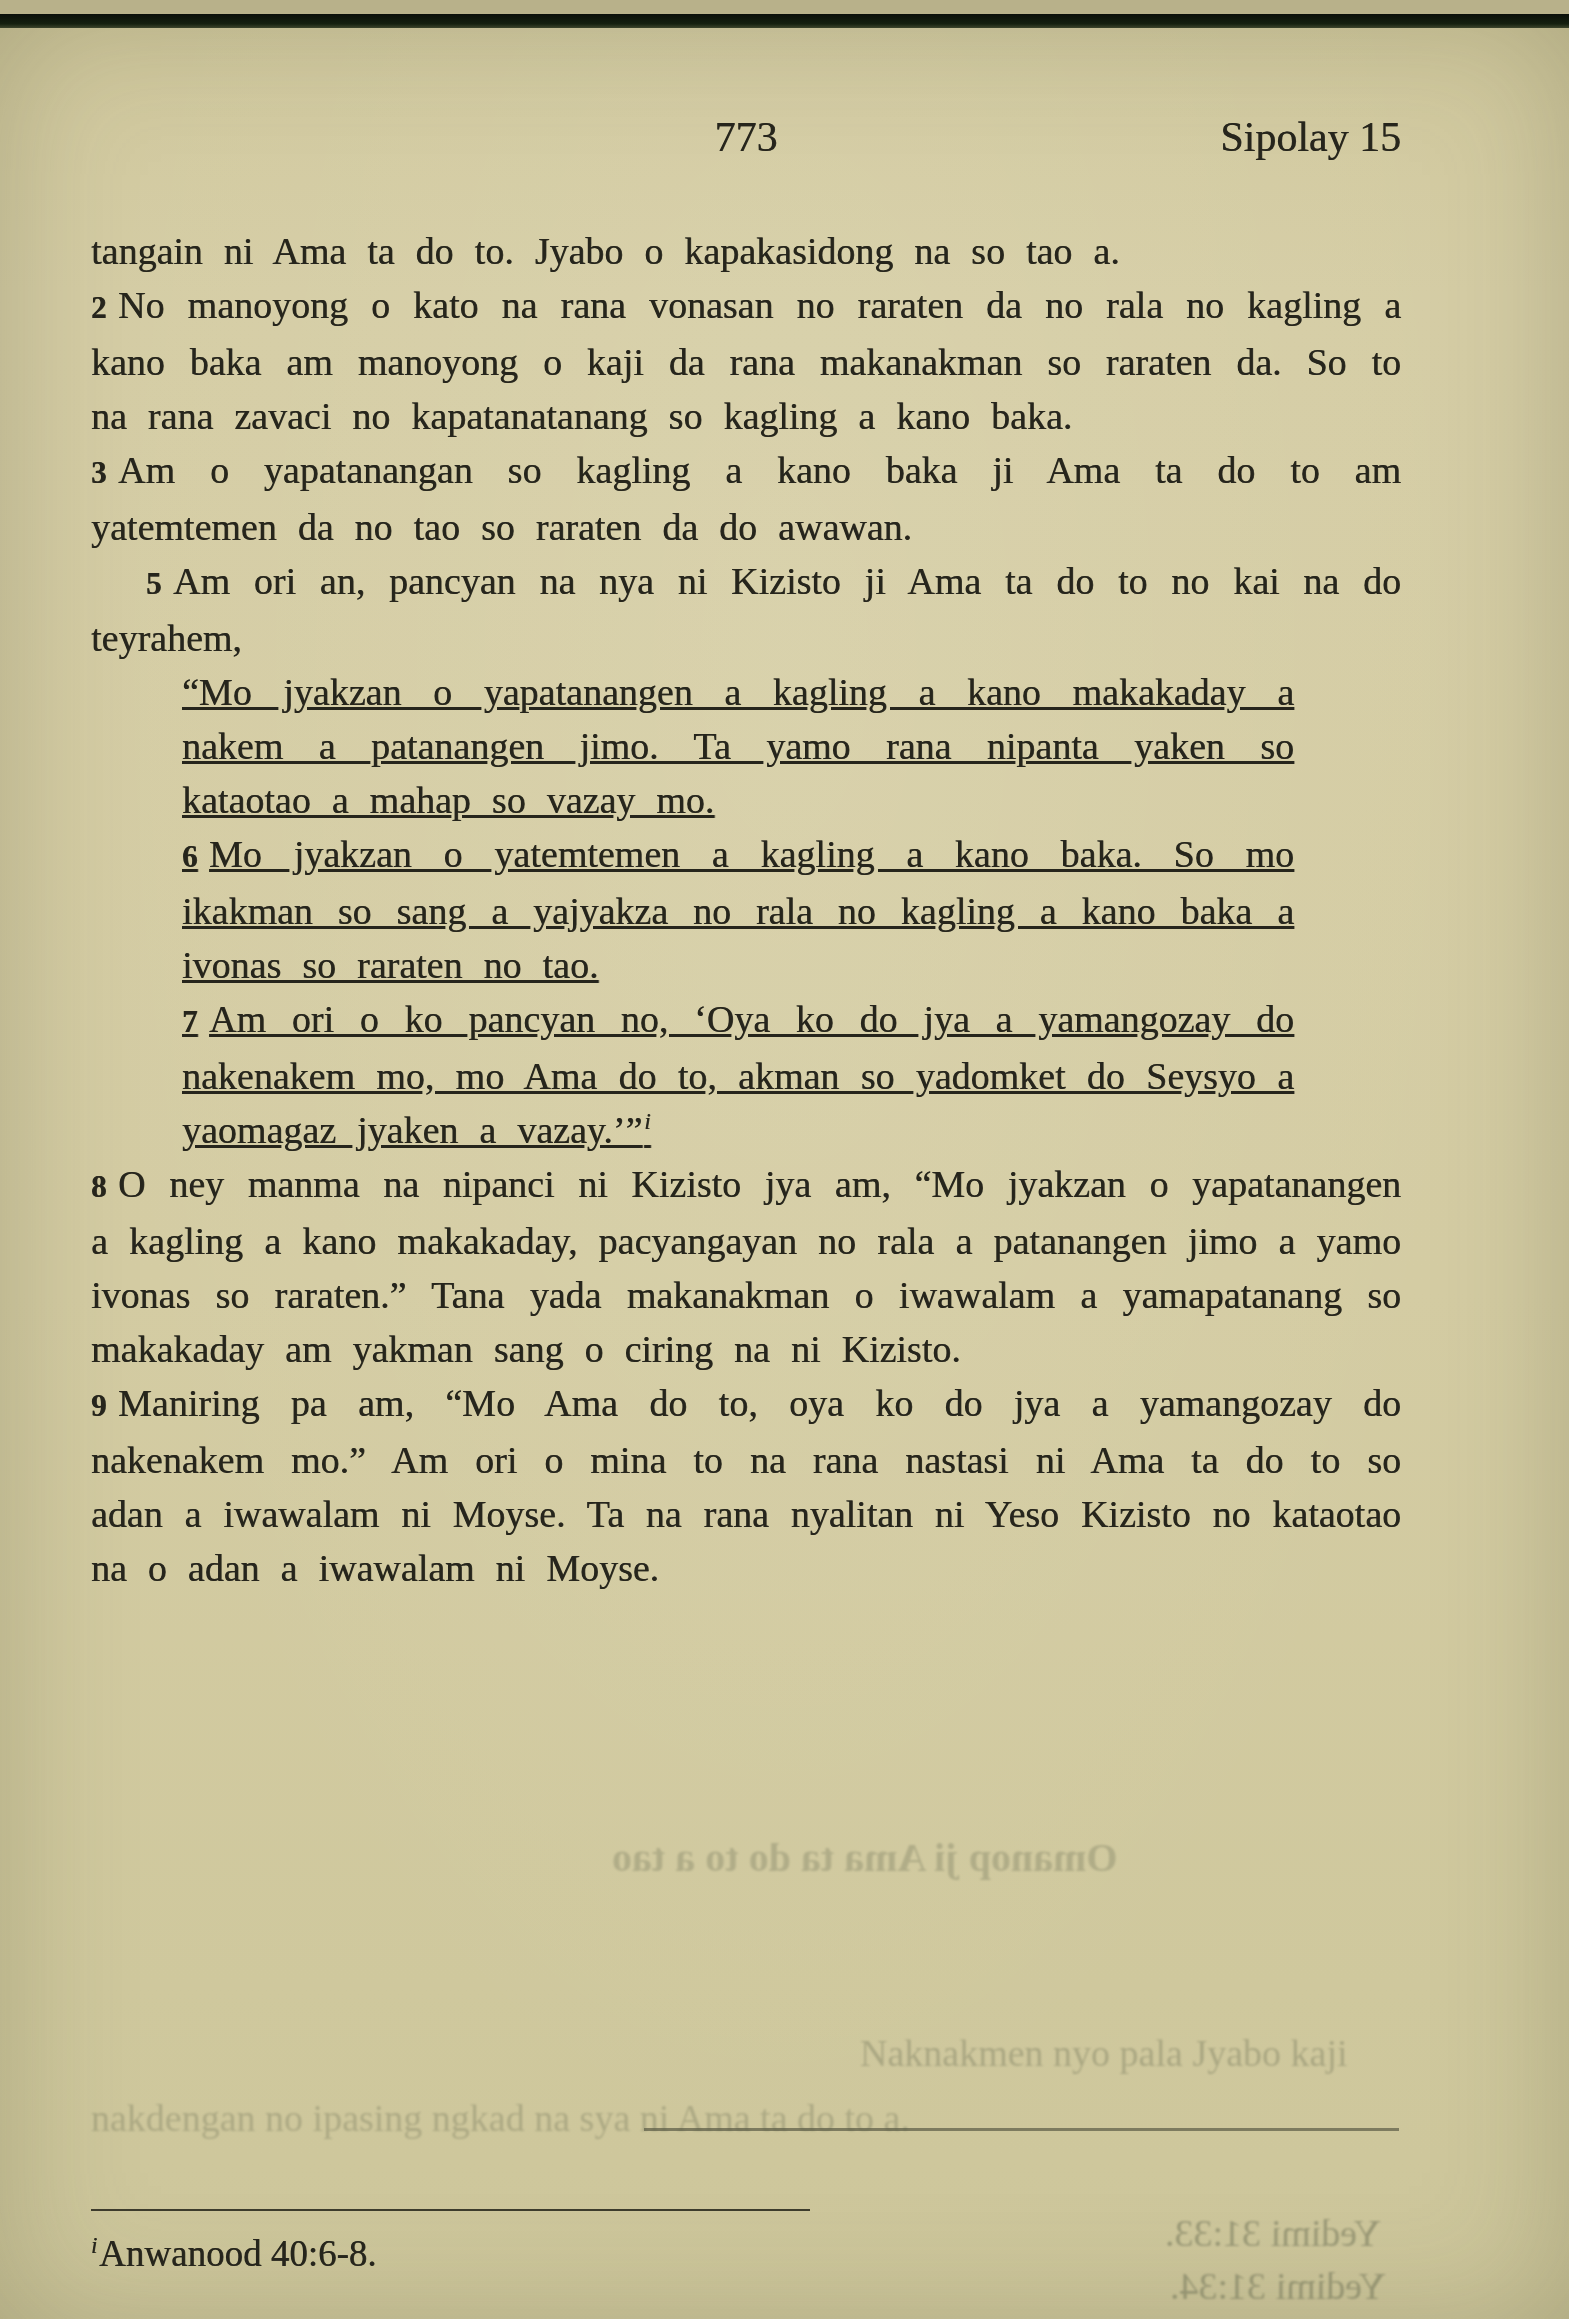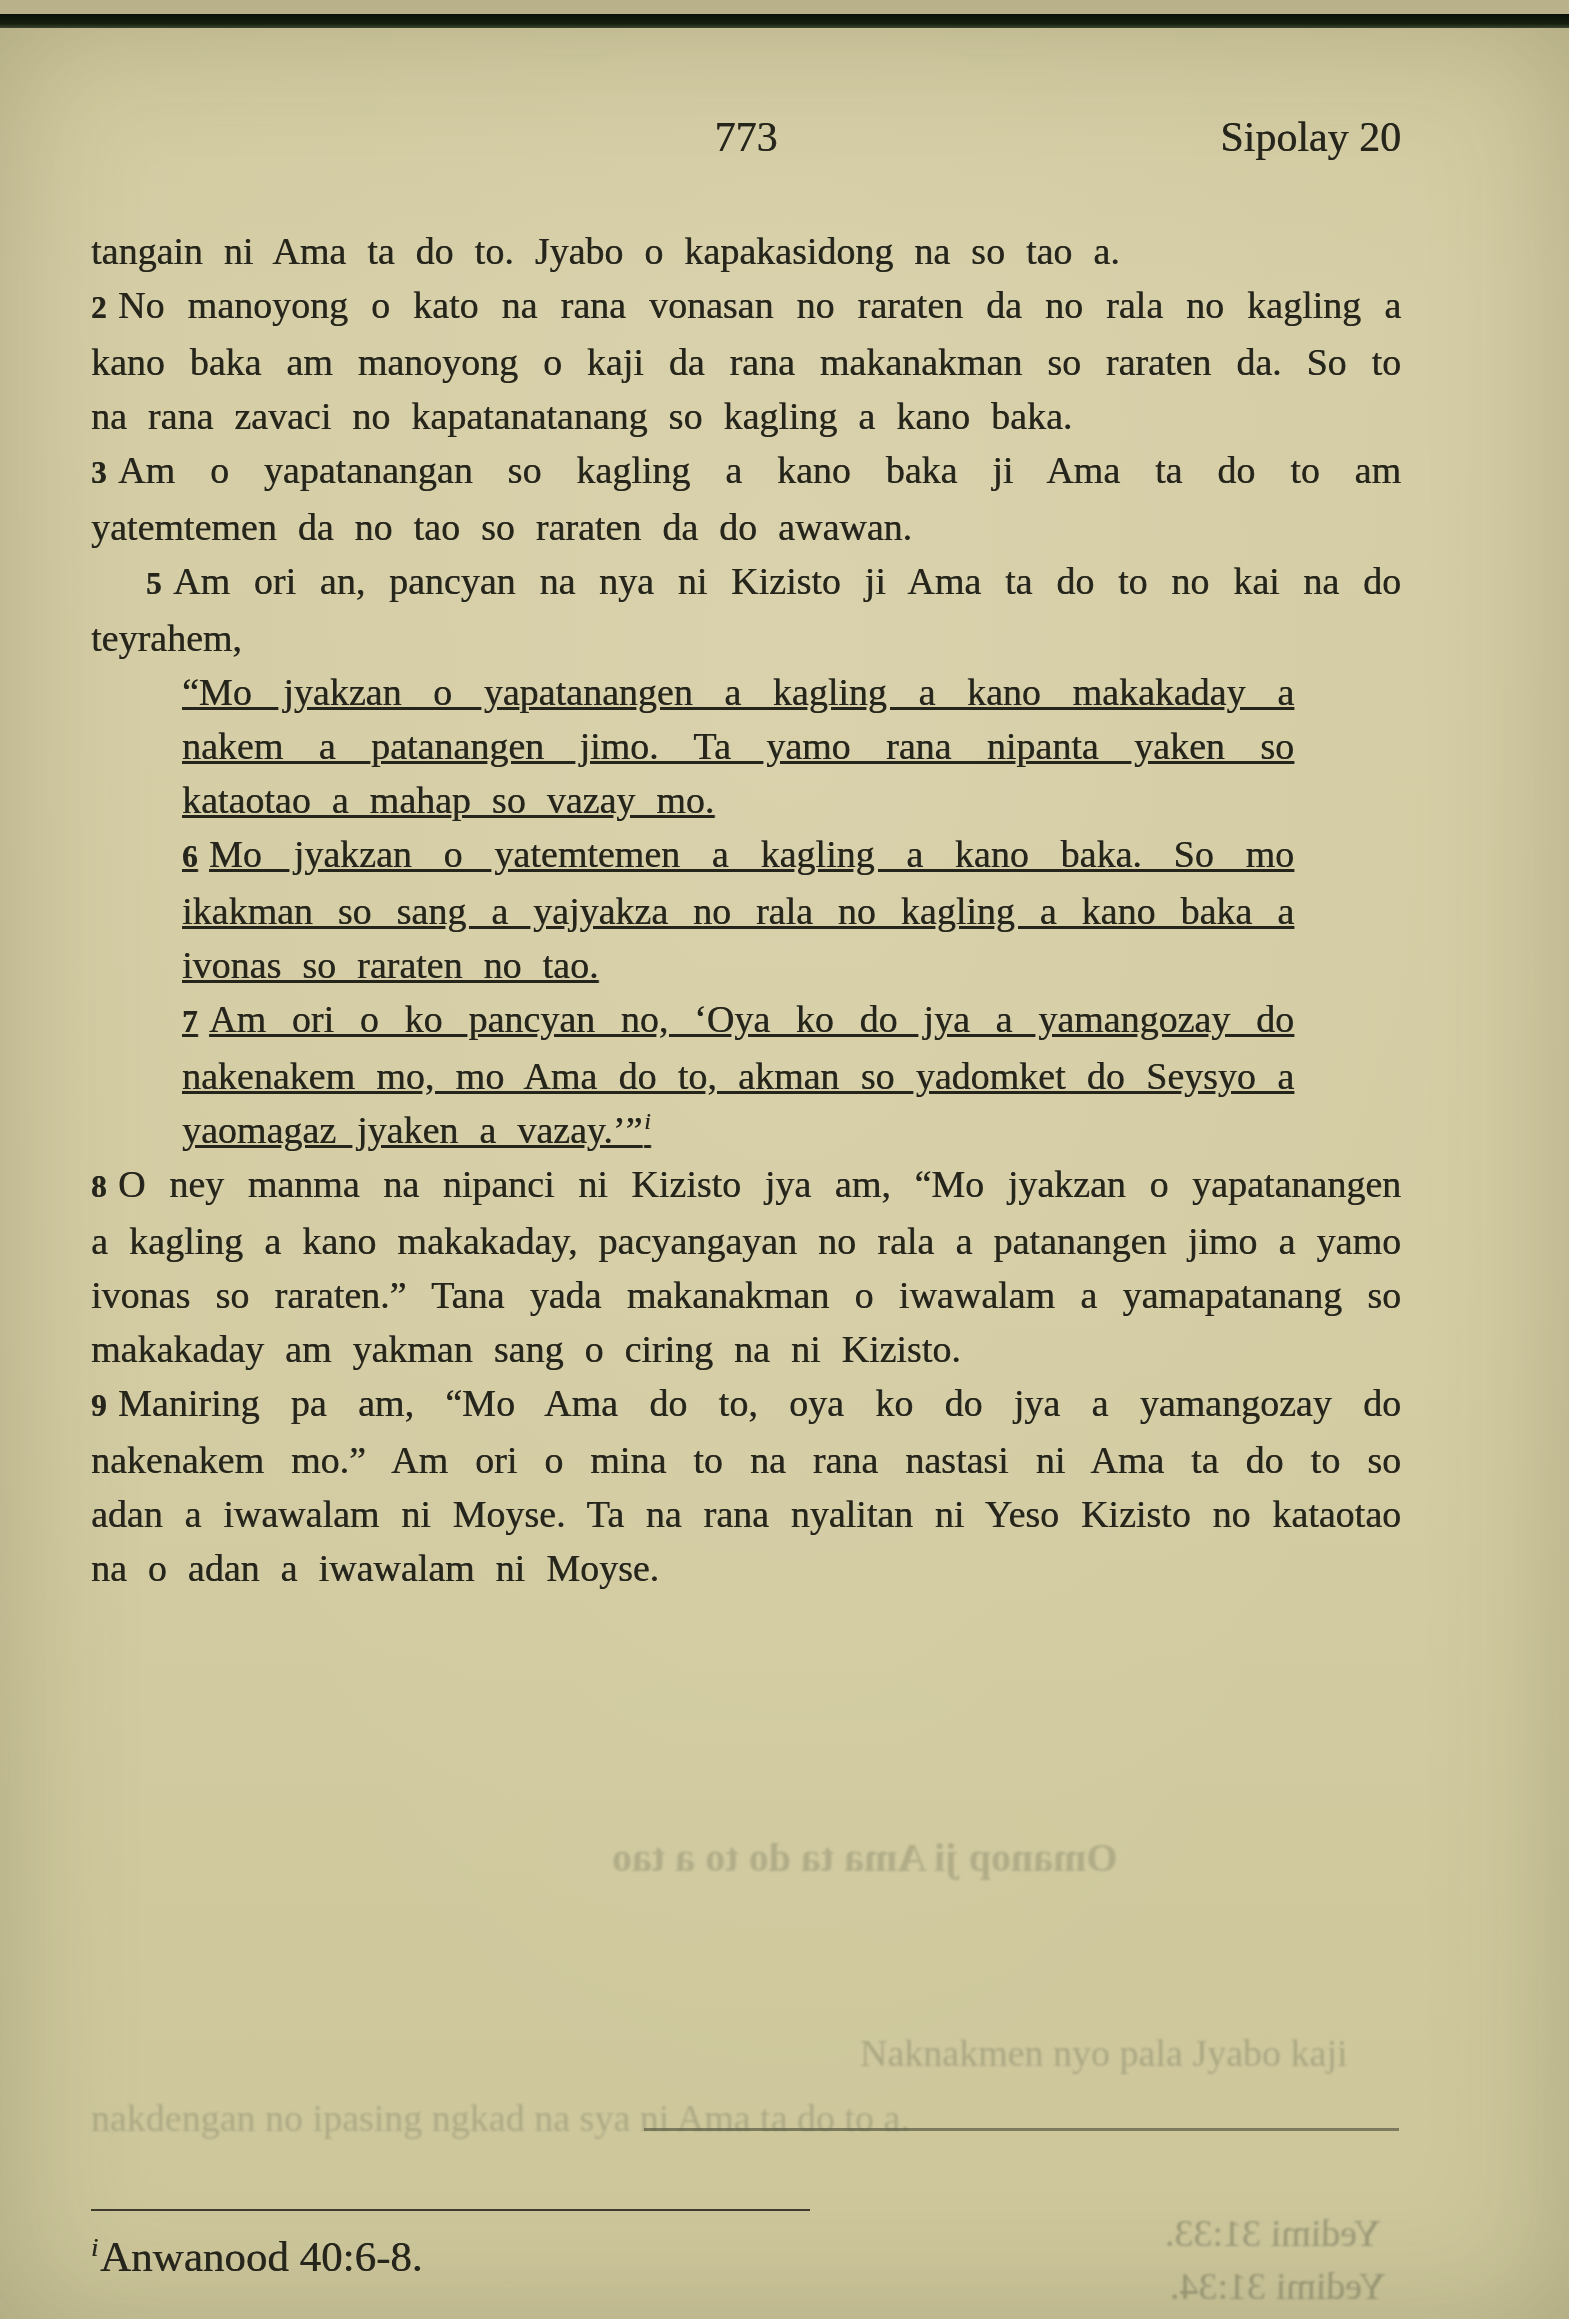--- a/index.html
+++ b/index.html
@@ -81,21 +81,21 @@
     top: 2195px;
     text-shadow: 0.5px 0 0 rgba(38,37,28,0.8);
   }
   .footnote-rule {
     width: 719px;
     height: 0;
     border-top: 2.9px solid rgba(45,44,32,0.9);
   }
   .footnote {
     margin-top: 21px;
-    font-size: 43px;
+    font-size: 37px;
   }
   .footnote sup {
     font-style: italic;
     font-size: 0.60em;
     vertical-align: super;
     line-height: 0;
     margin-right: 1.9px;
   }
   
   .bleed {
@@ -124,21 +124,21 @@
 </style>
 </head>
 <body>
 
 <div class="page">
 
   <div class="scan-edge"></div>
 
   <div class="header">
     <span class="page-number">773</span>
-    <span class="running-title">Sipolay 20</span>
+    <span class="running-title">Sipolay 15</span>
   </div>
 
   <div class="text-block">
 
     <p class="para"><span>tangain ni Ama ta do to. Jyabo o kapakasidong na so tao a.</span></p>
 
     <p class="para"><span class="vnum">2</span><span>No manoyong o kato na rana vonasan no raraten da no rala no kagling a kano baka am manoyong o kaji da rana makanakman so raraten da. So to na rana zavaci no kapatanatanang so kagling a kano baka.</span></p>
 
     <p class="para"><span class="vnum">3</span><span>Am o yapatanangan so kagling a kano baka ji Ama ta do to am yatemtemen da no tao so raraten da do awawan.</span></p>
 

